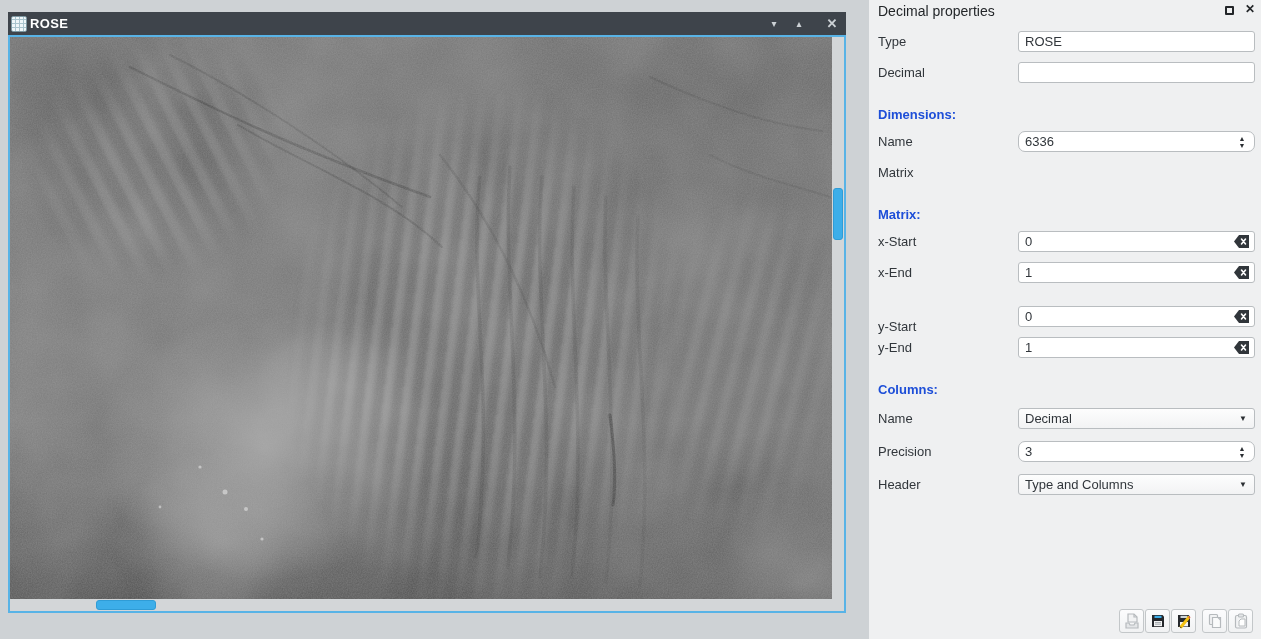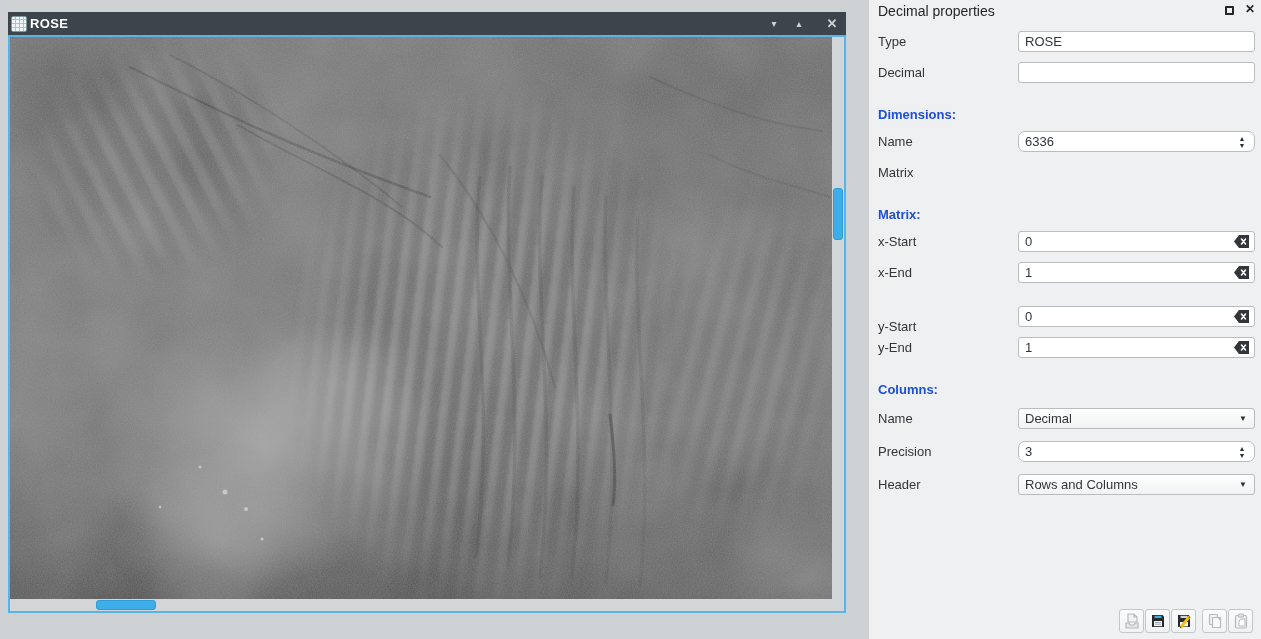--- a/index.html
+++ b/index.html
@@ -253,21 +253,21 @@
       <input class="tfield spin" value="3" style="">
       <span class="spinbox">
         <span>▲</span>
         <span>▼</span>
       </span>
     </div>
 
     <div class="flabel" style="top:474px">Header</div>
     <div class="fwrap" style="top:474px">
       <div class="combo">
-        <span>Rows and Columns</span>
+        <span>Type and Columns</span>
         <span class="arrow">▼</span>
       </div>
     </div>
 
     <div class="tbtn" style="left:250px">
       <svg width="16" height="16" viewBox="0 0 16 16">
         <path d="M4 1 L10 1 L13 4 L13 9 L4 9 Z" fill="#f2f3f4" stroke="#b6babd" stroke-width="1.2"></path>
         <path d="M10 1 L10 4 L13 4" fill="none" stroke="#b6babd" stroke-width="1.2"></path>
         <path d="M2 10 L5 10 L6 12 L10 12 L11 10 L14 10 L14 15 L2 15 Z" fill="#e4e6e8" stroke="#b6babd" stroke-width="1.2"></path>
       </svg>

